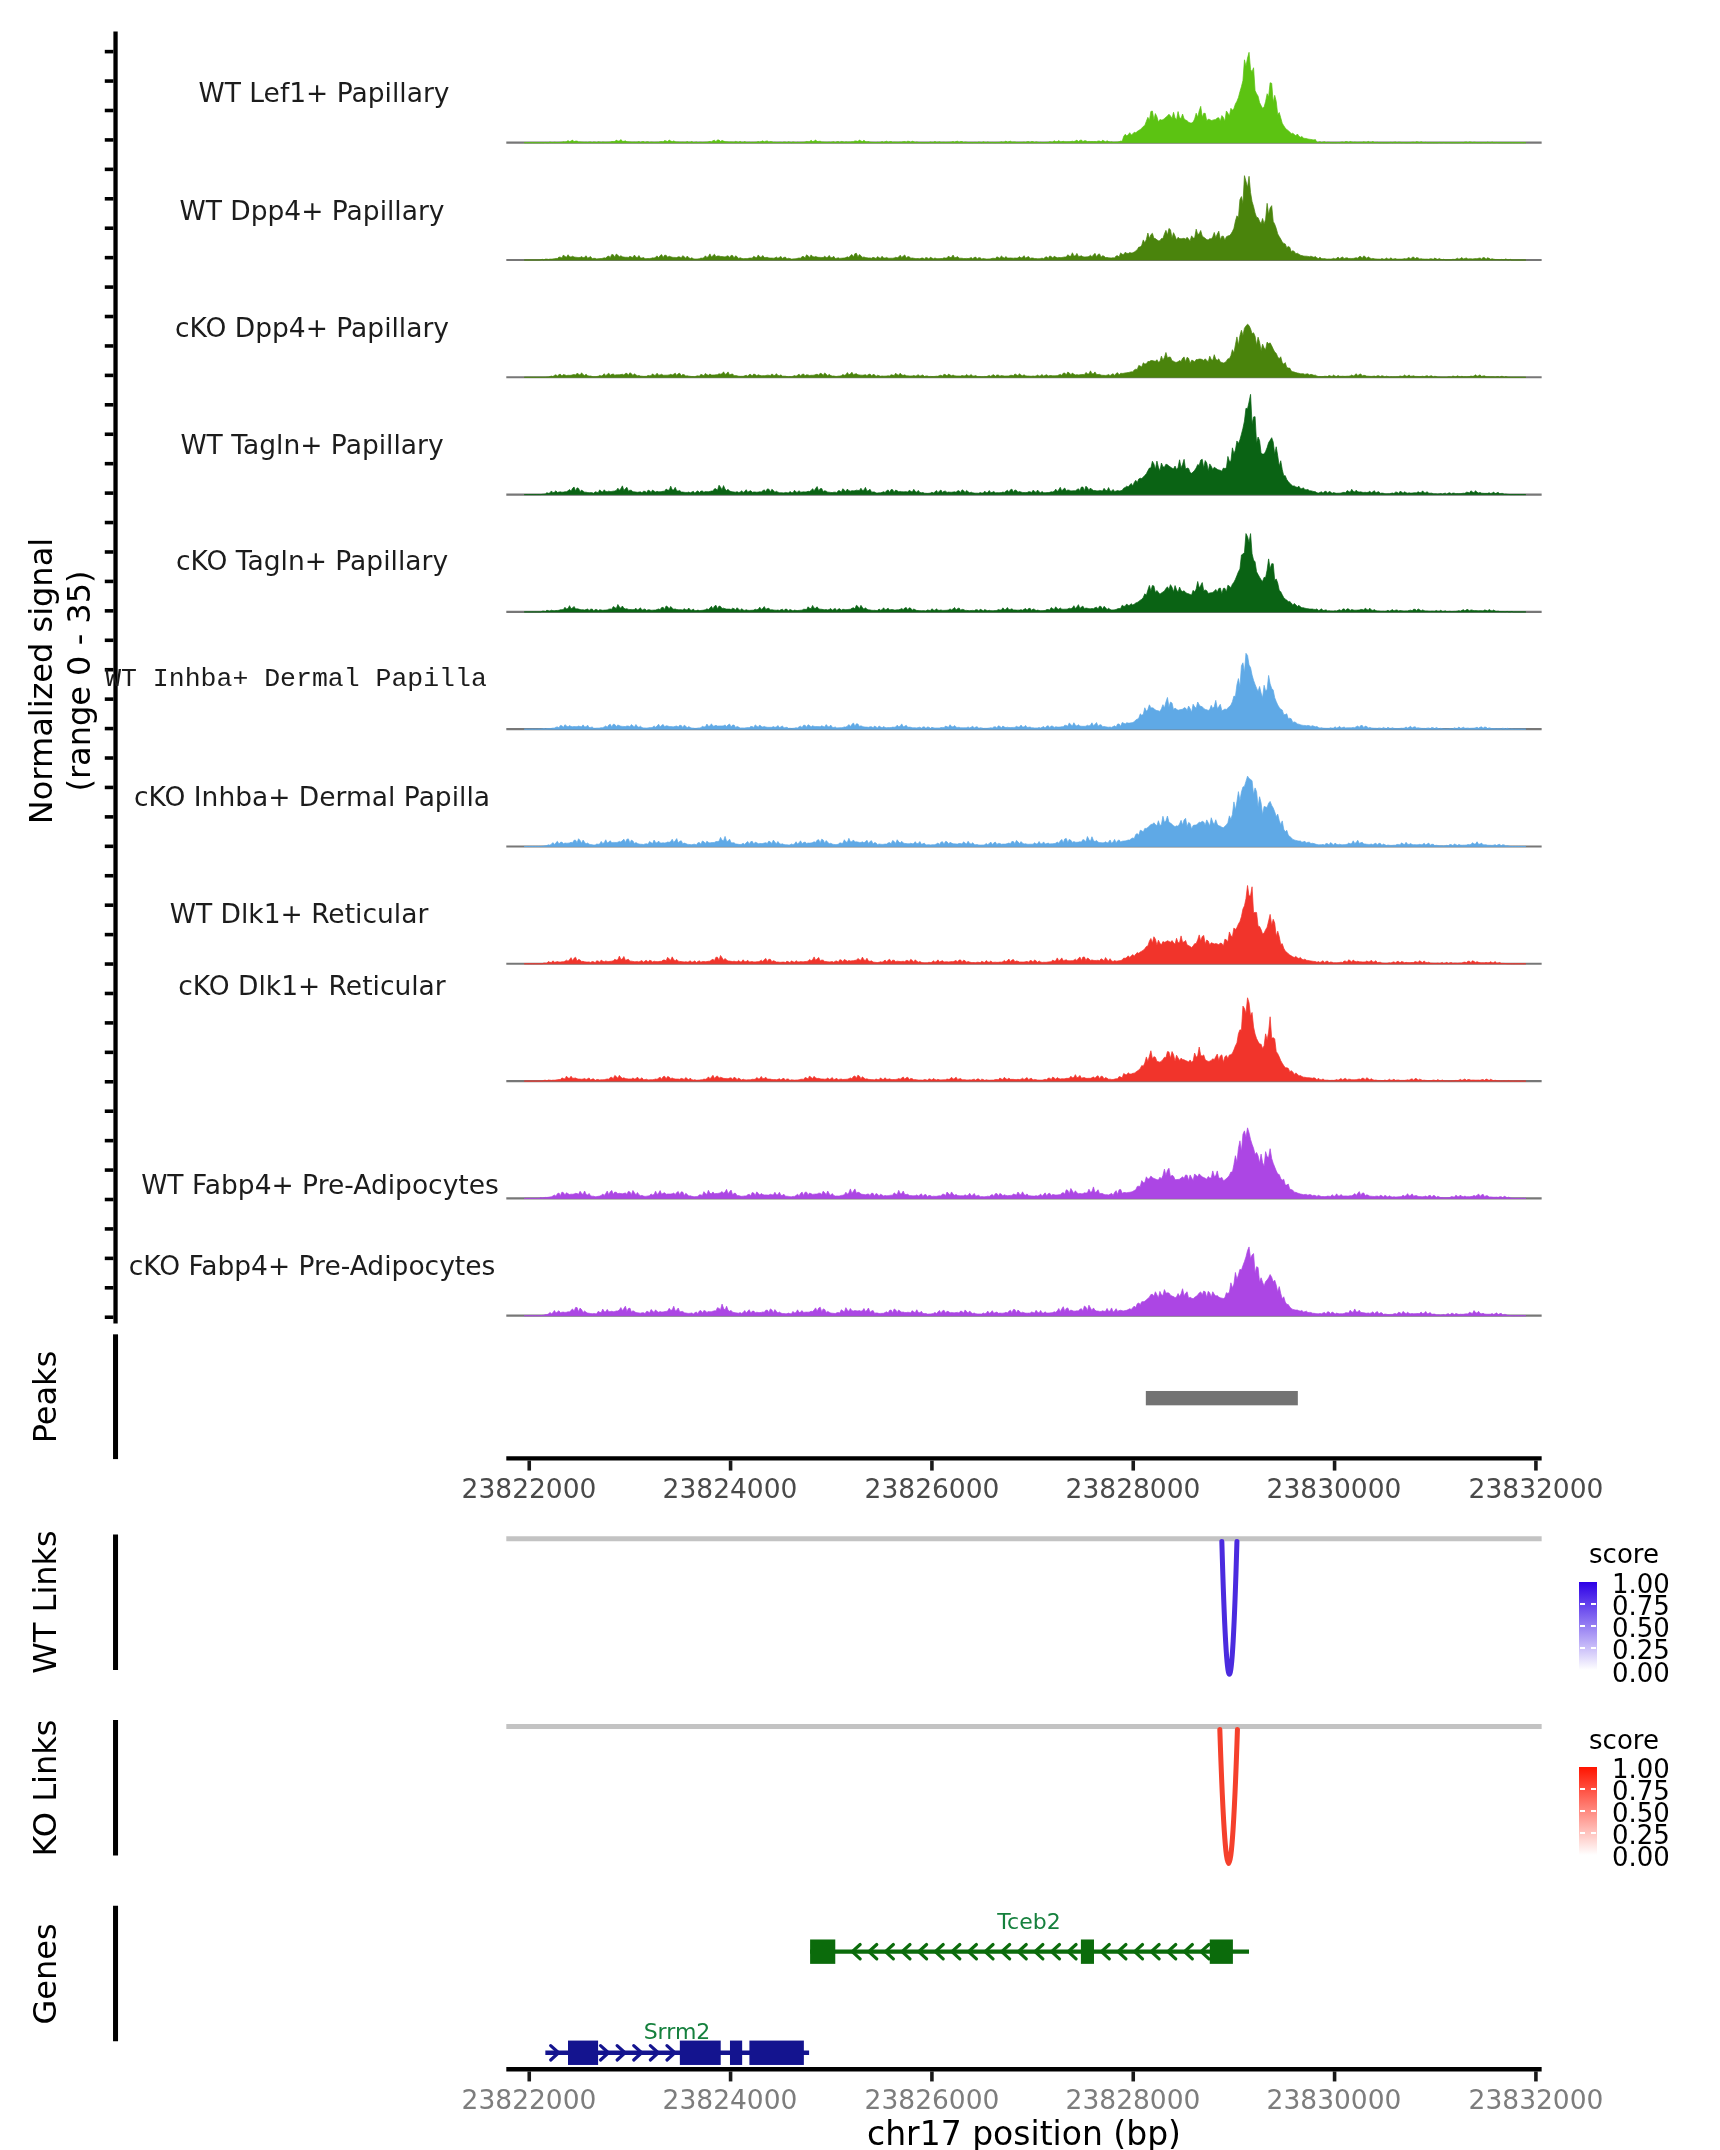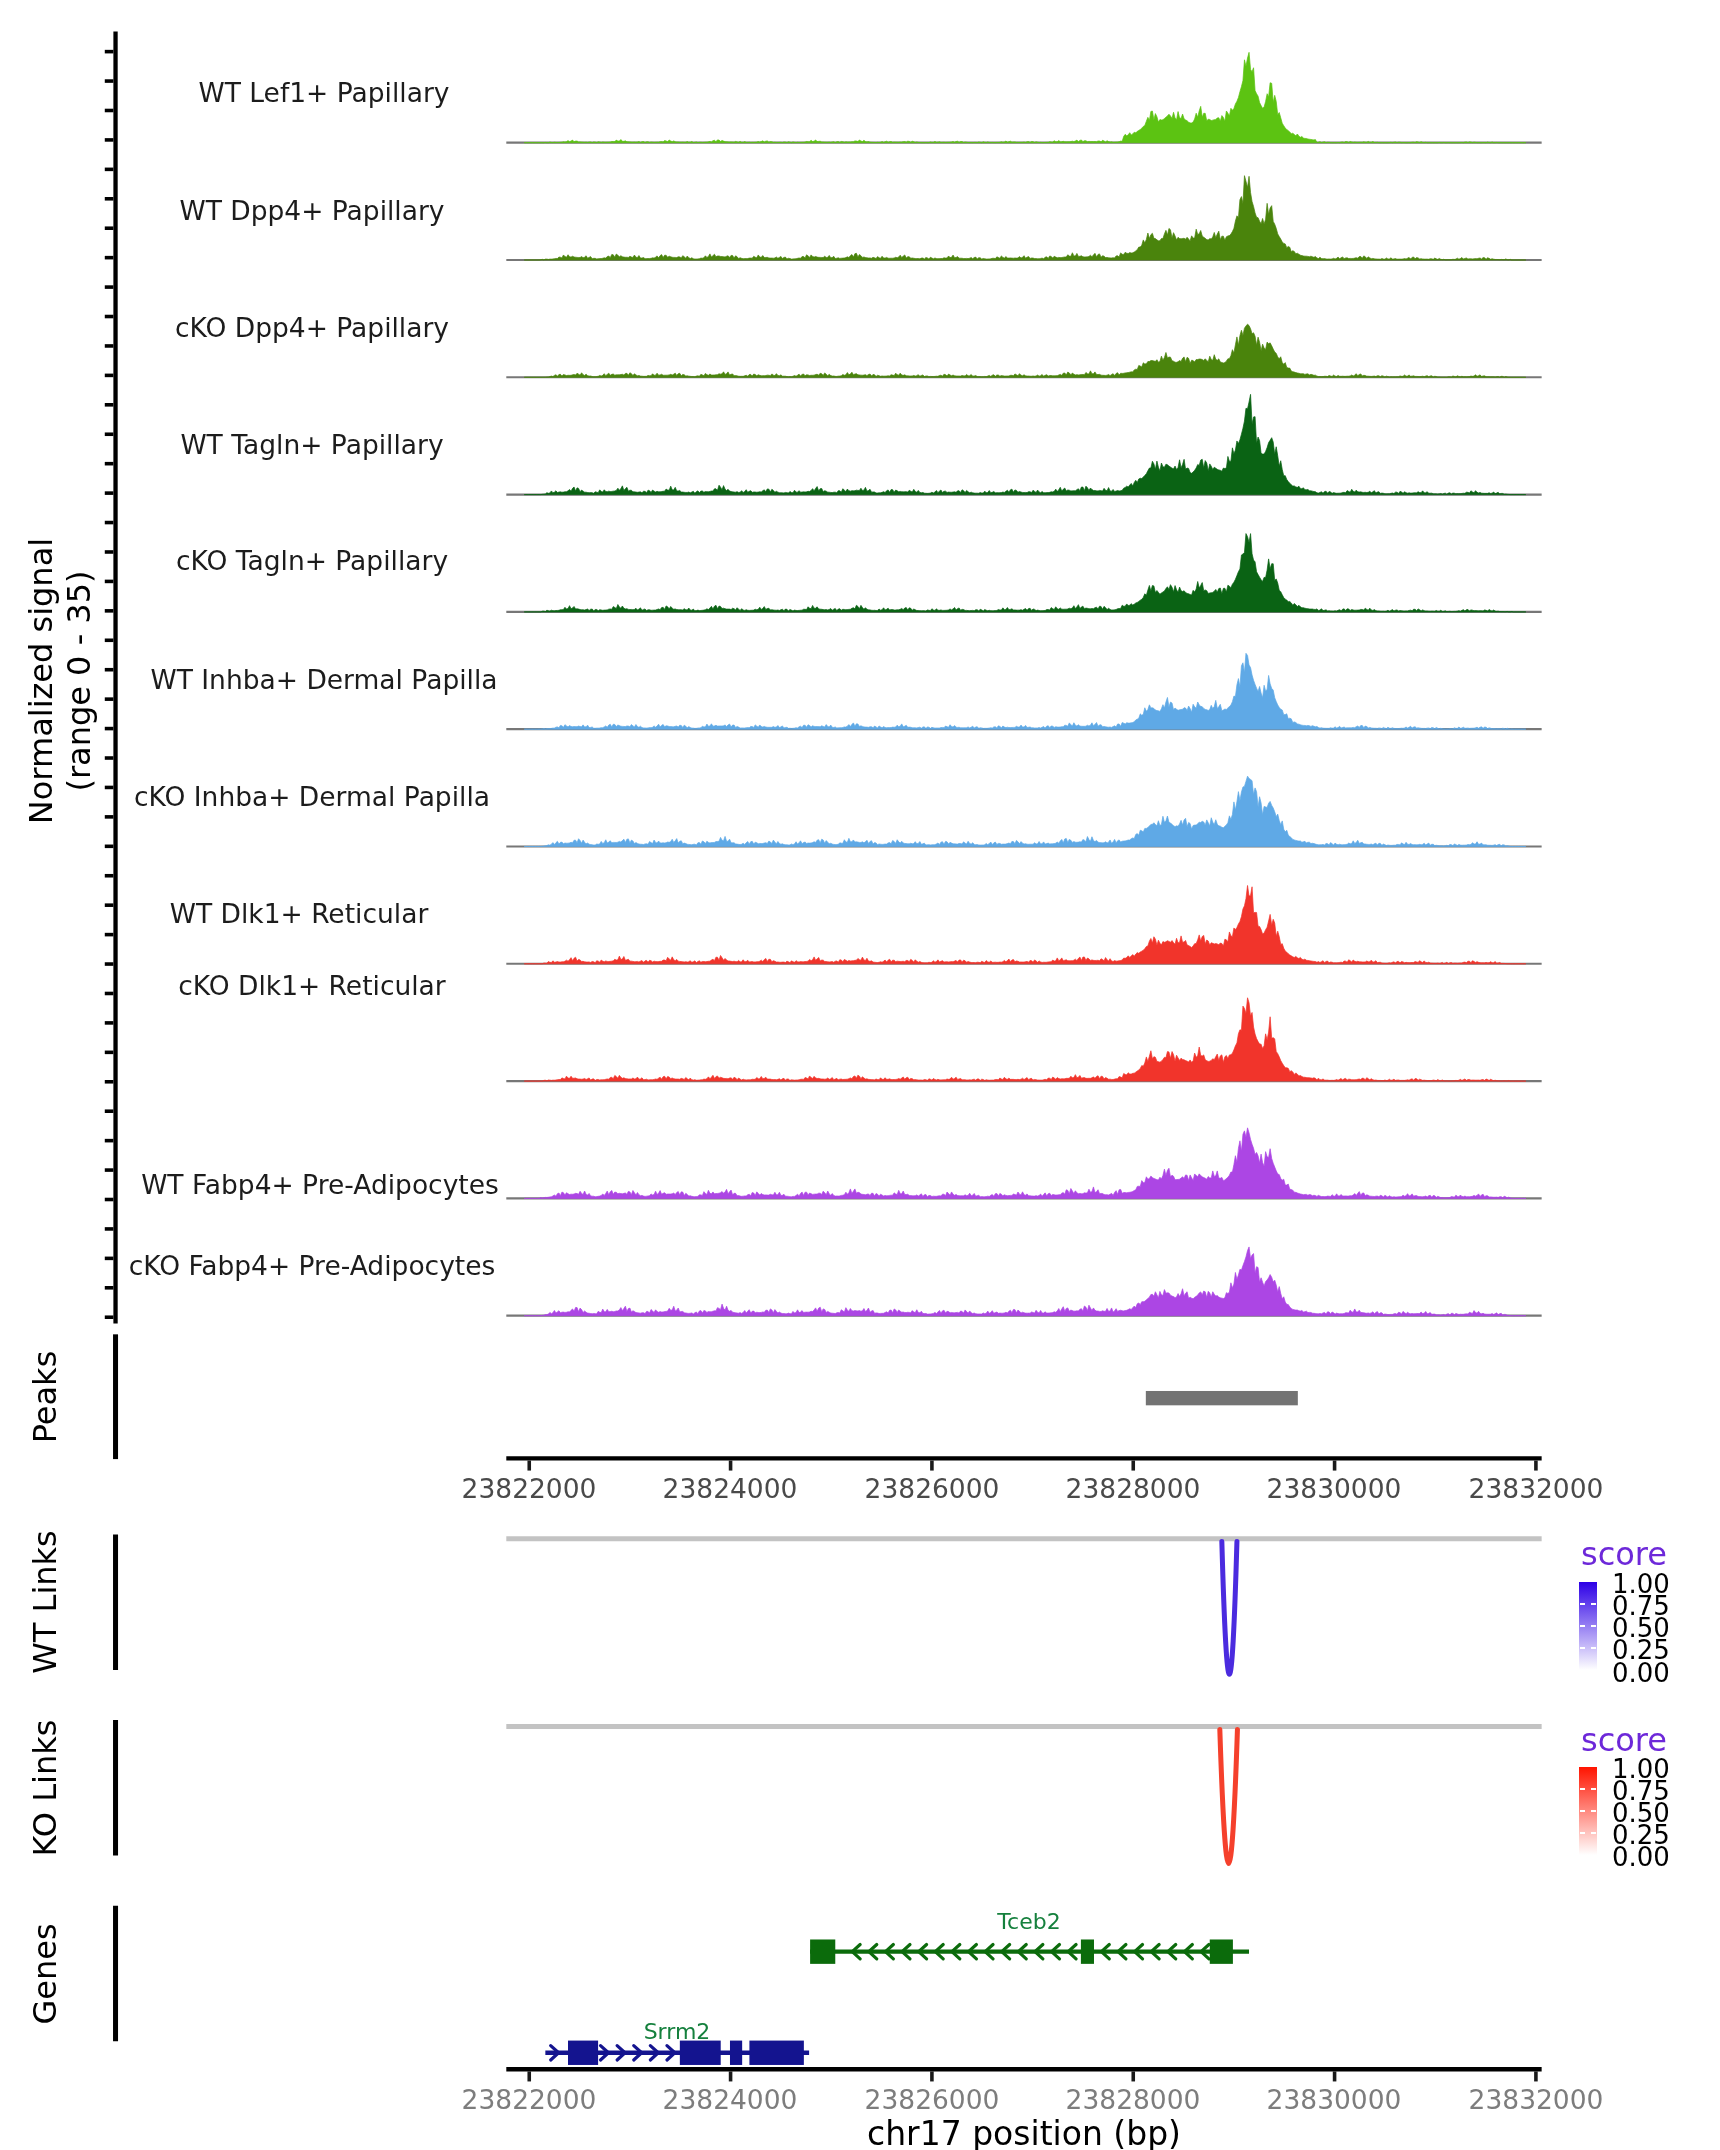--- a/index.html
+++ b/index.html
@@ -7,21 +7,21 @@
          font-family:"DejaVu Sans","Liberation Sans",sans-serif;overflow:hidden}
   svg.gfx{position:absolute;left:0;top:0}
   .lbl{position:absolute;transform:translate(-50%,-50%);white-space:nowrap}
   .rot{transform:translate(-50%,-50%) rotate(-90deg)}
   .track-label{font-size:26.5px;color:#1c1c1c}
   .sec-label{font-size:32px;color:#000}
   .ylab{font-size:32px;color:#000;text-align:center;line-height:1.2}
   .tick-mid{font-size:26.5px;color:#4a4a4a}
   .tick-bot{font-size:26.5px;color:#7d7d7d}
   .axis-title{font-size:33px;color:#000}
-  .score-title{font-size:32px;color:#6d28d9}
+  .score-title{font-size:26px;color:#000000}
   .score-tick{position:absolute;transform:translate(0,-50%);font-size:26px;color:#000;white-space:nowrap}
   .grad-bar{position:absolute;width:18px;height:88px}
   .grad-dash{position:absolute;width:5px;height:2.2px;background:#fff}
   .gene-label{font-size:22px;color:#15803d}
 </style>
 </head>
 <body>
 
 <div class="stage">
   <svg class="gfx" id="gfx" width="1721" height="2151" viewBox="0 0 2400 3000">
@@ -198,21 +198,21 @@
       <div class="score-tick" style="left: 1612px; top: 1835px;">0.25</div>
       <div class="score-tick" style="left: 1612px; top: 1857px;">0.00</div>
     </div>
 
   <div id="track-labels">
       <div class="lbl track-label" style="left: 312px; top: 92px; margin-left: 12px;">WT Lef1+ Papillary</div>
       <div class="lbl track-label" style="left: 312px; top: 210px;">WT Dpp4+ Papillary</div>
       <div class="lbl track-label" style="left: 312px; top: 327px;">cKO Dpp4+ Papillary</div>
       <div class="lbl track-label" style="left: 312px; top: 444px;">WT Tagln+ Papillary</div>
       <div class="lbl track-label" style="left: 312px; top: 560px;">cKO Tagln+ Papillary</div>
-      <div class="lbl track-label" style="left: 324px; top: 679px;">WT Inhba+ Dermal Papilla</div>
+      <div class="lbl track-label" style="left: 296px; top: 679px; font-family: Liberation Mono, monospace;">WT Inhba+ Dermal Papilla</div>
       <div class="lbl track-label" style="left: 312px; top: 796px; text-align: right;">cKO Inhba+ Dermal Papilla</div>
       <div class="lbl track-label" style="left: 299px; top: 913px;">WT Dlk1+ Reticular</div>
       <div class="lbl track-label" style="left: 312px; top: 985px;">cKO Dlk1+ Reticular</div>
       <div class="lbl track-label" style="left: 320px; top: 1148px; margin-top: 36px;">WT Fabp4+ Pre-Adipocytes</div>
       <div class="lbl track-label" style="left: 312px; top: 1265px;">cKO Fabp4+ Pre-Adipocytes</div>
     </div>
   <div id="mid-axis-labels">
       <div class="lbl tick-mid" style="left: 529px; top: 1488px;">23822000</div>
       <div class="lbl tick-mid" style="left: 730px; top: 1488px;">23824000</div>
       <div class="lbl tick-mid" style="left: 932px; top: 1488px;">23826000</div>

